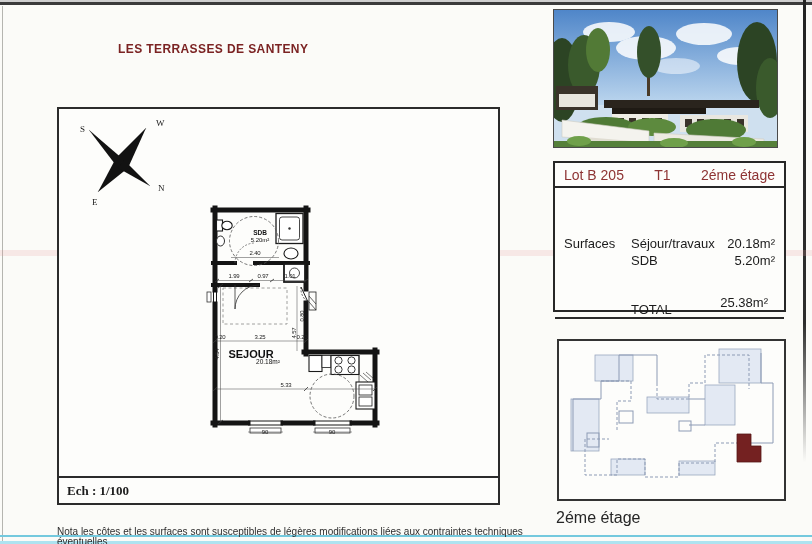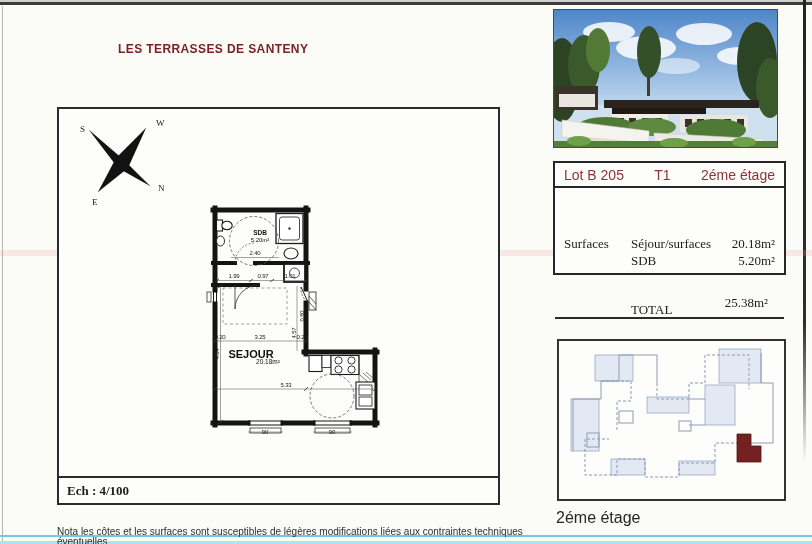--- a/index.html
+++ b/index.html
@@ -28,26 +28,26 @@
   
   .plan{left:205px;top:200px;width:185px;height:238px;}
   .plan svg{position:absolute;left:0;top:0;}
   .rname{position:absolute;transform:translateX(-50%);font-weight:bold;color:#111;white-space:nowrap;}
   .rarea{position:absolute;transform:translateX(-50%);color:#111;white-space:nowrap;}
   .dim{position:absolute;transform:translateX(-50%);font-size:6px;color:#222;white-space:nowrap;letter-spacing:-.2px;}
   .dim.vert{transform:translate(-50%,-50%) rotate(-90deg);}
   
   .photo{left:553px;top:9px;width:225px;height:139px;border:1px solid #4a4a4a;box-sizing:border-box;background:#cfe0ef;}
   
-  .lot-table{left:553px;top:161px;width:233px;height:114px;border:2px solid #272727;box-sizing:border-box;background:#fdfdfb;}
+  .lot-table{left:553px;top:161px;width:233px;height:151px;border:2px solid #272727;box-sizing:border-box;background:#fdfdfb;}
   .lt-header{position:absolute;left:0;top:0;width:100%;height:25px;border-bottom:2px solid #272727;box-sizing:border-box;
              display:flex;align-items:center;justify-content:space-between;padding:0 9px;box-sizing:border-box;
              font-size:14px;color:#8e3434;}
   .lt-body{position:absolute;left:0;top:25px;width:100%;height:134px;font-size:13px;color:#1b1b1b;}
-  .lt-body .abs{white-space:nowrap;font-family:Liberation Serif, serif;}
+  .lt-body .abs{white-space:nowrap;}
   .lt-divider{position:absolute;left:0;top:129px;width:100%;height:2px;background:#2a2a2a;}
   .val{text-align:right;}
   
   .keyplan{left:557px;top:339px;width:229px;height:162px;border:2px solid #333;box-sizing:border-box;background:#fdfdfb;}
   .keyplan-caption{left:556px;top:509px;font-size:16px;color:#262626;}
   
   .note{left:57px;top:515px;width:485px;font-size:10px;line-height:9.5px;color:#2e2e2e;margin-top:12px;}
 </style>
 </head>
 <body>
@@ -183,21 +183,21 @@
     <span class="dim" style="left:97px;top:134px;">0.20</span>
     <span class="dim vert" style="left:12px;top:154px;">4.54</span>
     <span class="dim vert" style="left:89px;top:133px;">4.57</span>
     <span class="dim vert" style="left:97px;top:116px;">0.80</span>
     <span class="dim" style="left:81px;top:182px;">5.33</span>
     <span class="dim" style="left:60px;top:229px;">90</span>
     <span class="dim" style="left:127px;top:229px;">90</span>
   </div>
 
   <div class="abs ech-box">
-    <span class="ech-label">Ech : 4/100</span>
+    <span class="ech-label">Ech : 1/100</span>
   </div>
 
   <div class="abs photo">
     <svg width="223" height="137" viewBox="0 0 223 137">
       <defs>
         <linearGradient id="sky" x1="0" y1="0" x2="0" y2="1">
           <stop offset="0" stop-color="#4f86c9"></stop>
             <stop offset="1" stop-color="#bcd6ee"></stop>
         </linearGradient>
       </defs>
@@ -251,21 +251,21 @@
   </div>
 
   <div class="abs lot-table">
     <div class="lt-header">
       <span>Lot B 205</span>
       <span>T1</span>
       <span>2éme étage</span>
     </div>
     <div class="lt-body">
       <span class="abs" style="left:9px;top:48px;">Surfaces</span>
-      <span class="abs" style="left:76px;top:48px;">Séjour/surfaces</span>
+      <span class="abs" style="left:76px;top:48px;">Séjour/travaux</span>
       <span class="abs val" style="right:9px;top:48px;">20.18m²</span>
       <span class="abs" style="left:76px;top:65px;">SDB</span>
       <span class="abs val" style="right:9px;top:65px;">5.20m²</span>
       <span class="abs" style="left:76px;top:107px;margin-top:7px;">TOTAL</span>
       <span class="abs val" style="right:16px;top:107px;">25.38m²</span>
       <div class="lt-divider"></div>
     </div>
   </div>
 
   <div class="abs keyplan">

